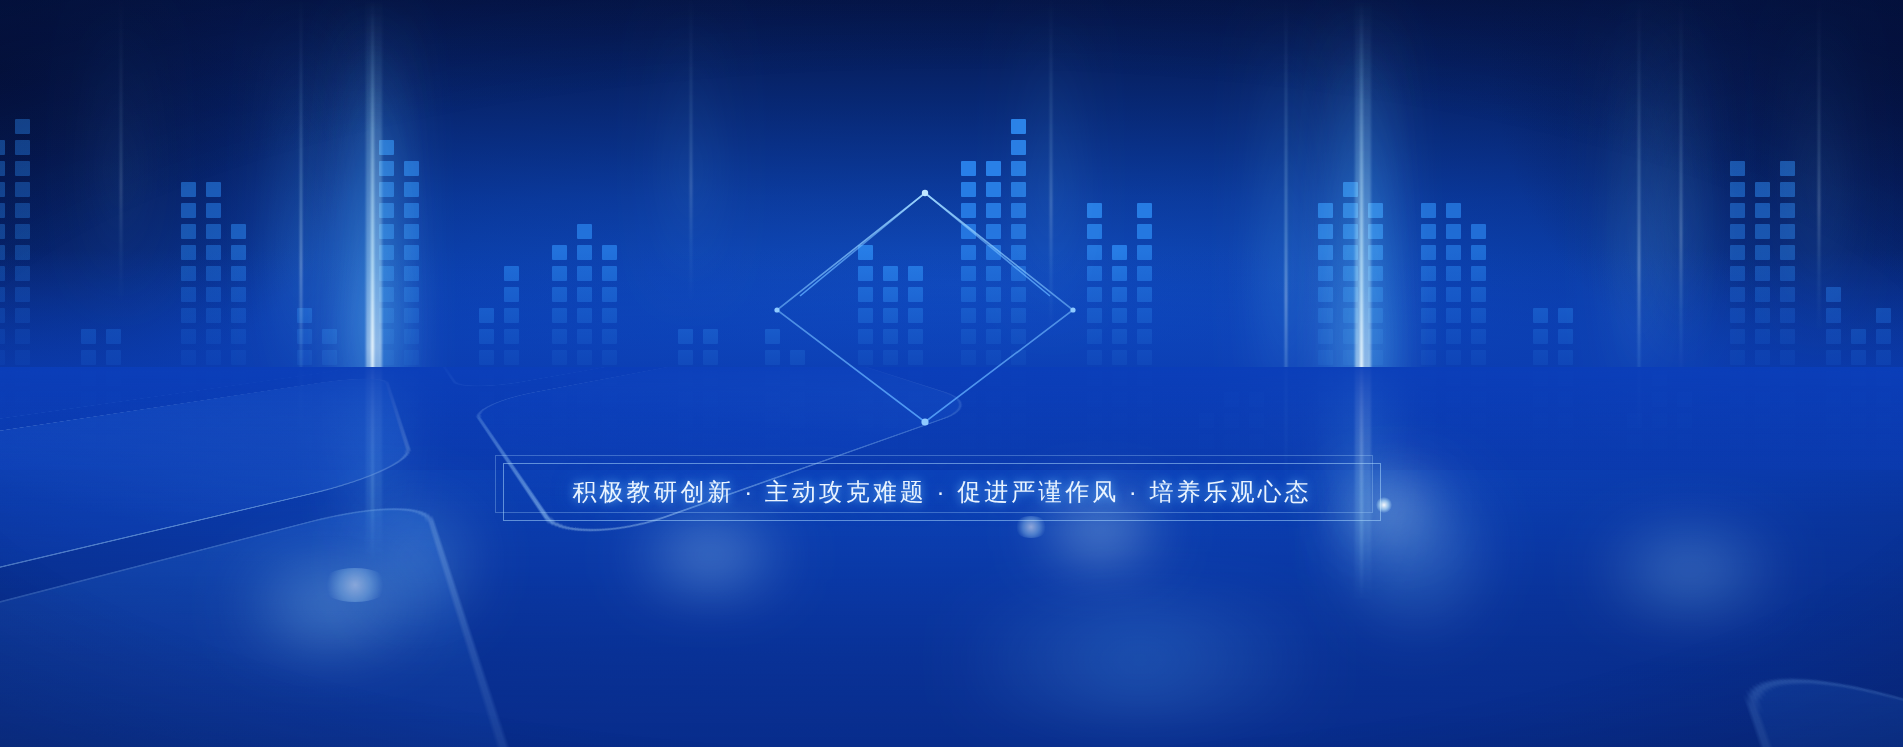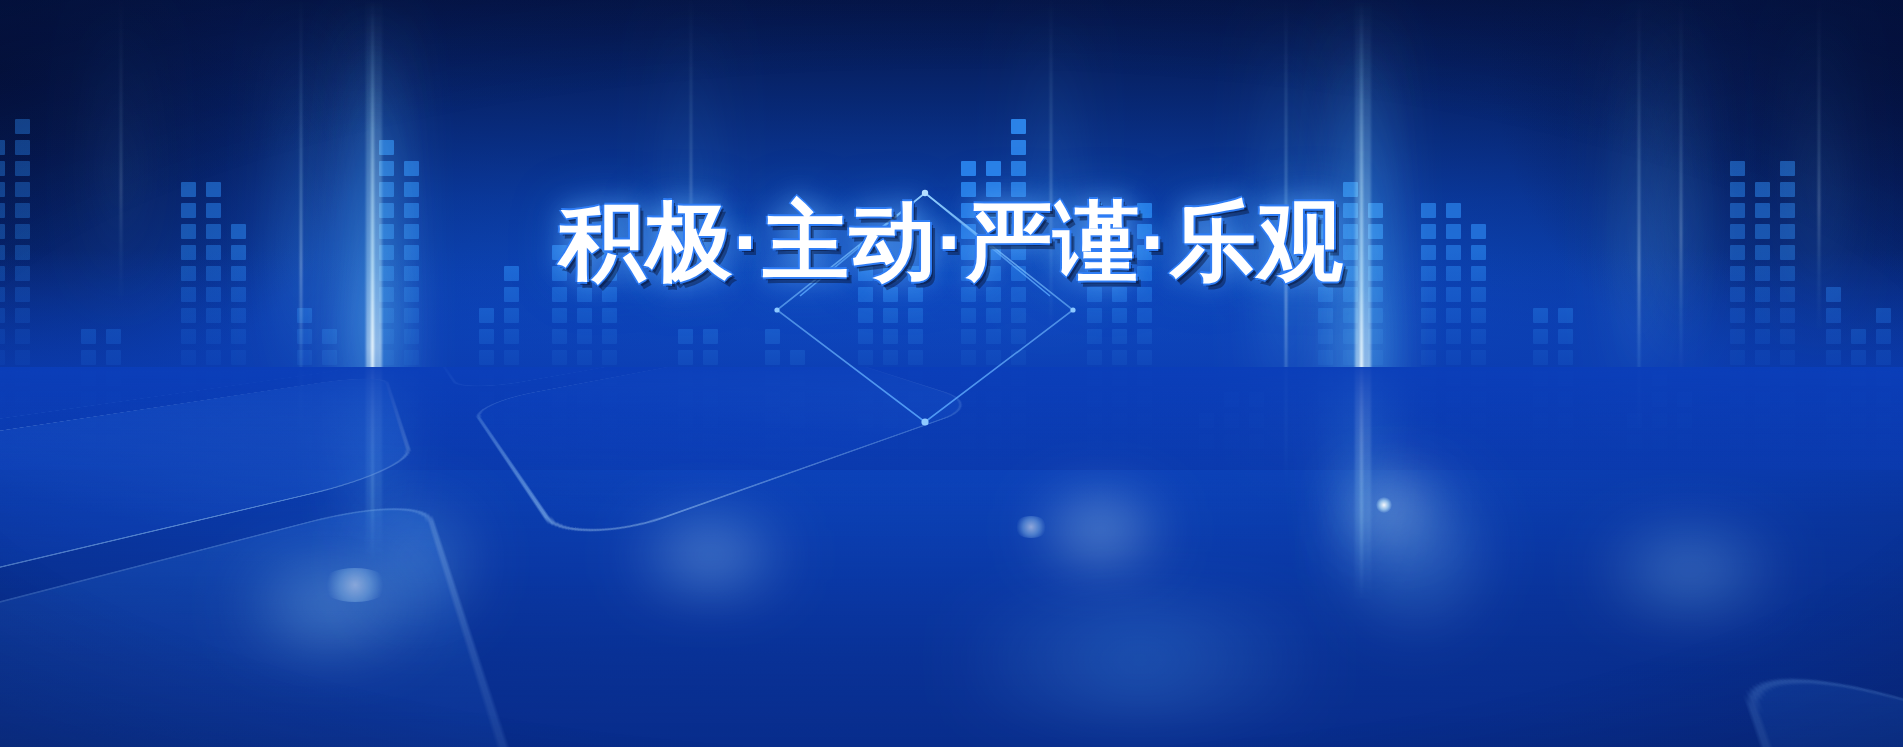--- a/index.html
+++ b/index.html
@@ -893,22 +893,24 @@
       <path d="M 925 193 L 800 296"></path>
       <path d="M 925 193 L 1050 296"></path>
     </g>
     <circle cx="925" cy="193" r="3.2" fill="#bfe6ff"></circle>
     <circle cx="925" cy="422" r="3.6" fill="#8ecaff"></circle>
     <circle cx="777" cy="310" r="2.6" fill="#8ecaff"></circle>
     <circle cx="1073" cy="310" r="2.6" fill="#8ecaff"></circle>
   </svg>
 
   <div class="headline-wrap">
-    <div class="title-main">积极·主动·严谨·乐观</div>
     <br>
   </div>
 
+  <div class="subtitle-box">
+    <span class="subtitle-text">积极教研创新 · 主动攻克难题 ·  促进严谨作风 ·  培养乐观心态</span>
+  </div>
 
   <div class="spark" style="left:1376px; top:497px; width:16px; height:16px;"></div>
   <div class="spark" style="left:1014px; top:516px; width:34px; height:22px; opacity:.55;"></div>
   <div class="spark" style="left:320px; top:568px; width:70px; height:34px; opacity:.45;"></div>
 
 </div>
 
 </body></html>

